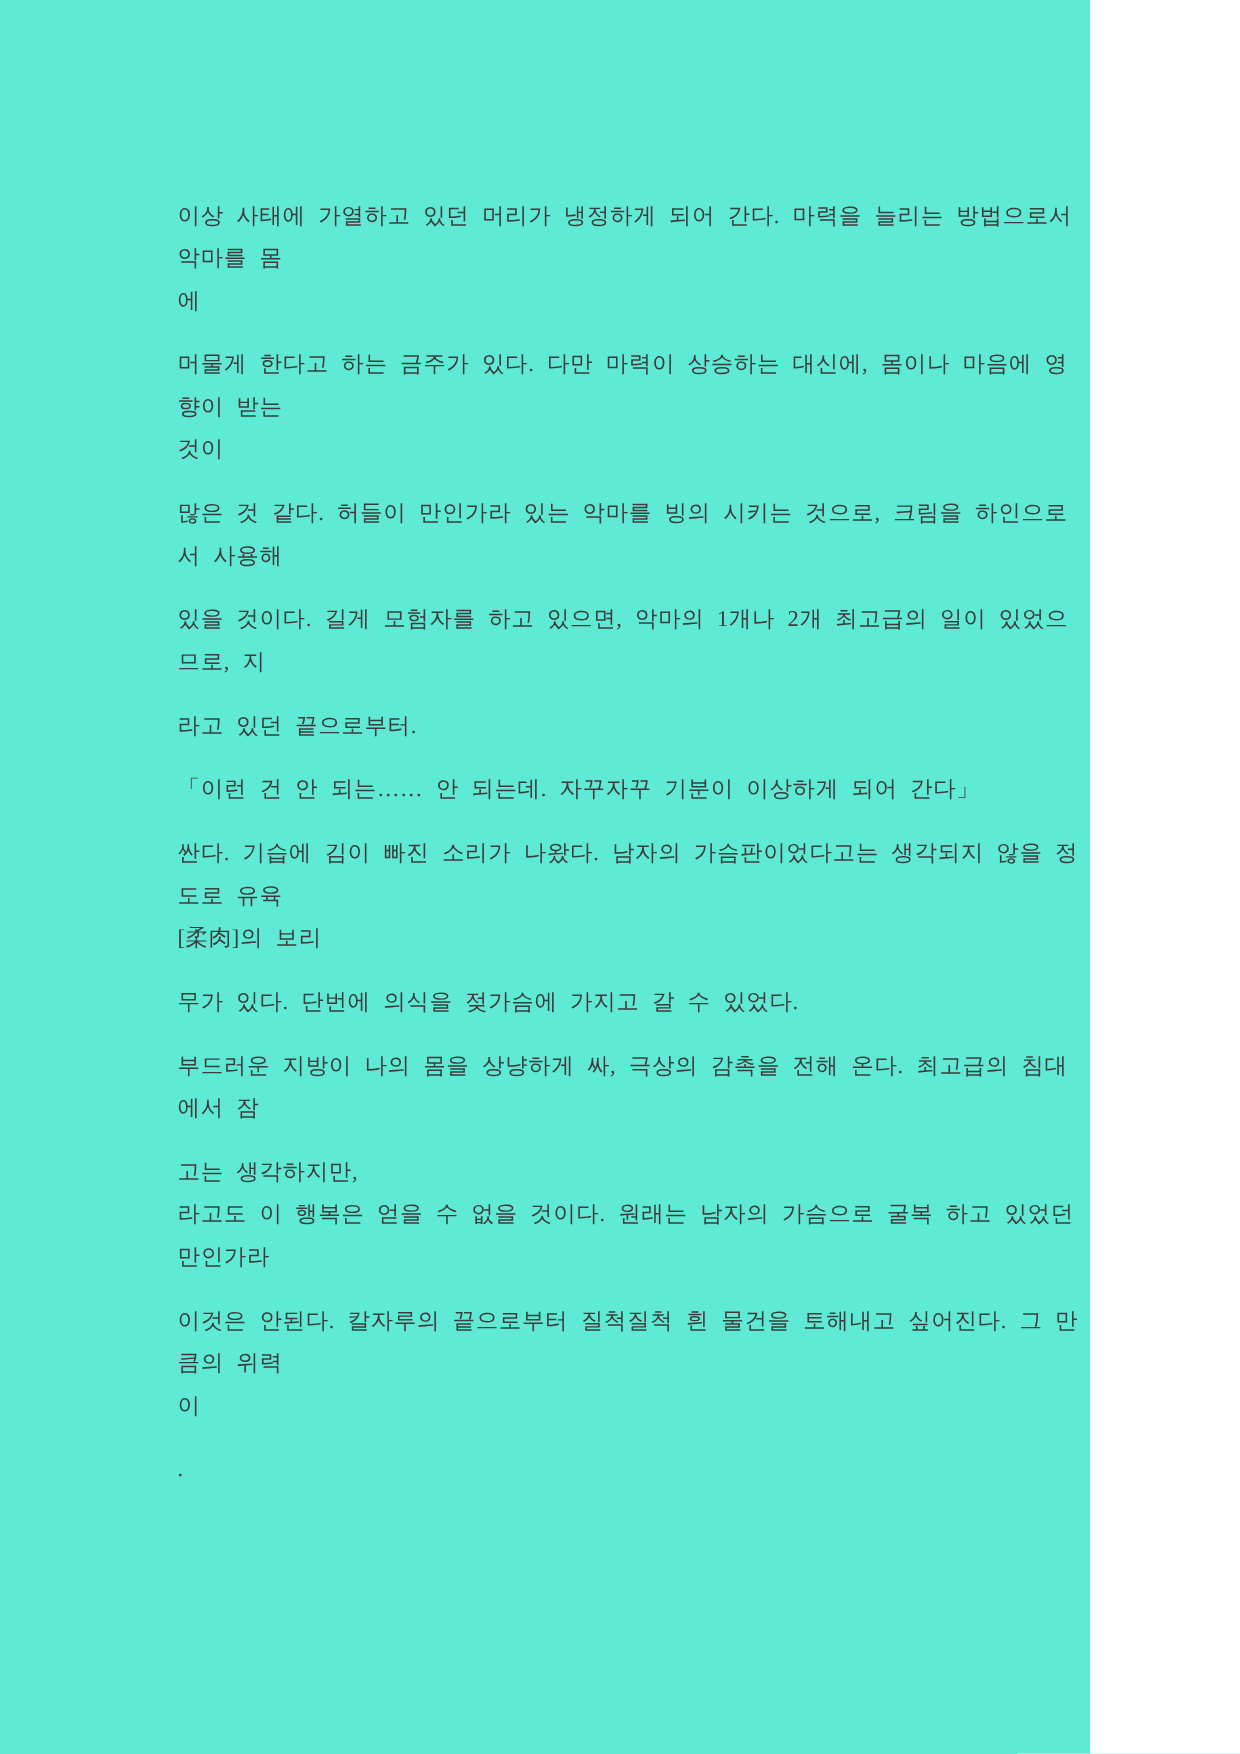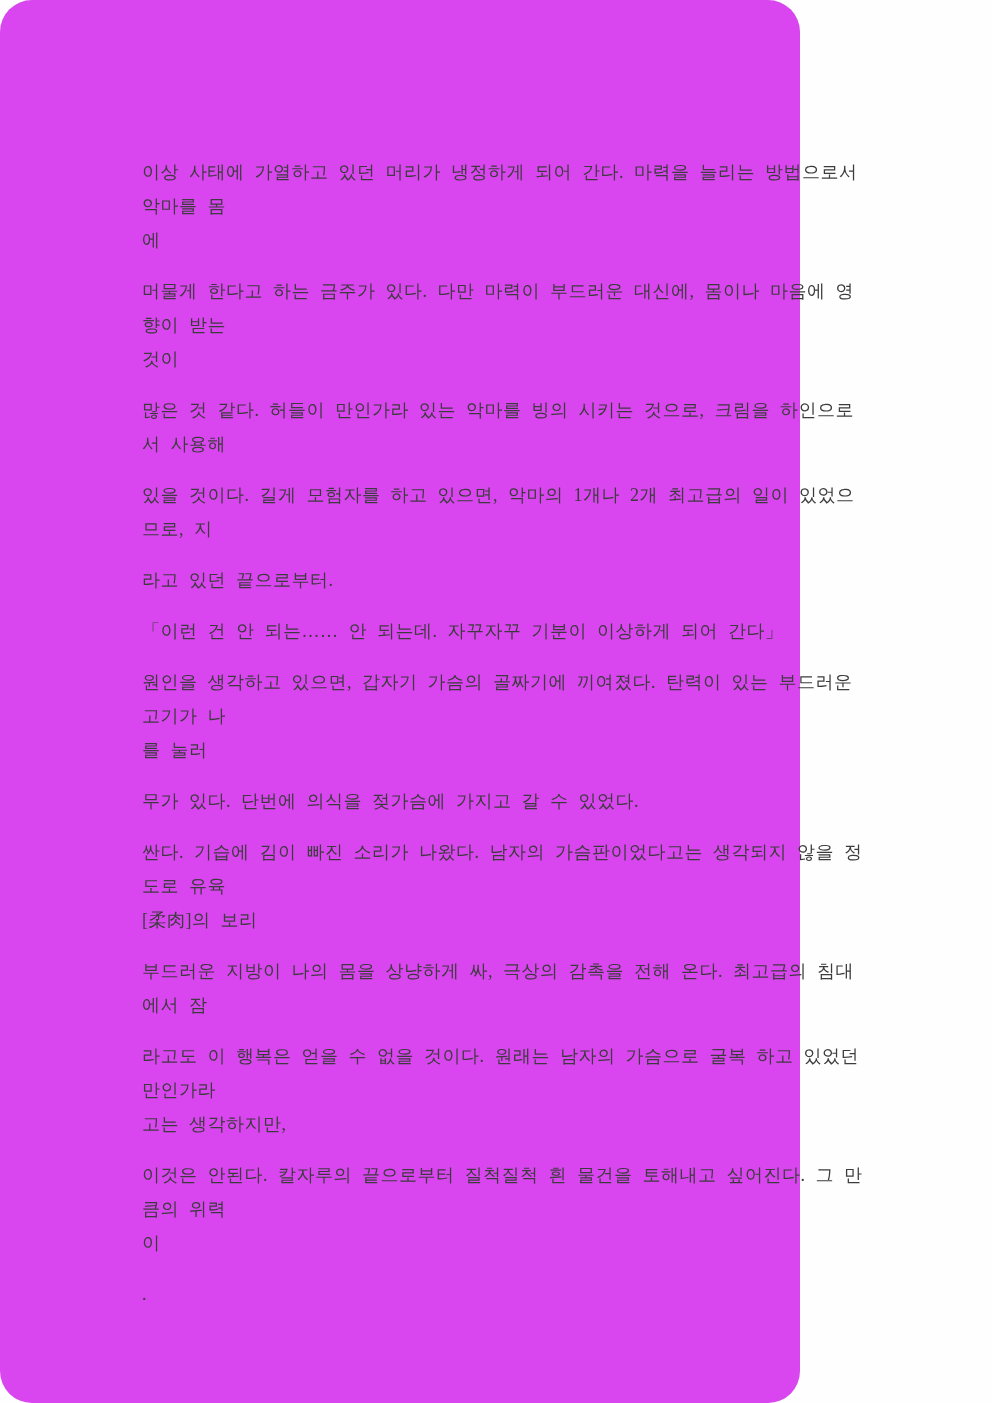--- a/index.html
+++ b/index.html
@@ -9,24 +9,23 @@
   }
   body {
     width: 992px;
     height: 1403px;
     background: #fefefe;
     font-family: "Liberation Serif", "DejaVu Serif", serif;
     overflow: hidden;
   }
   .page {
     position: relative;
-    width: 800px;
+    width: 872px;
     height: 1403px;
-    background: #d946ef;
-    border-radius: 32px;
+    background: #5eead4;
   }
   .doc-body {
     position: absolute;
     top: 155px;
     left: 142px;
     width: 728px;
     color: #3c3c3c;
     font-size: 18px;
     line-height: 34px;
     letter-spacing: 0.5px;
@@ -44,52 +43,48 @@
 </head>
 <body style="background: rgb(254, 254, 254);">
 
 <div class="page">
   <div class="doc-body" id="doc-body" style="color: rgb(60, 60, 60);">
       <div class="paragraph">
         <div class="text-line">이상 사태에 가열하고 있던 머리가 냉정하게 되어 간다. 마력을 늘리는 방법으로서 악마를 몸</div>
         <div class="text-line">에</div>
       </div>
       <div class="paragraph">
-        <div class="text-line">머물게 한다고 하는 금주가 있다. 다만 마력이 부드러운 대신에, 몸이나 마음에 영향이 받는</div>
+        <div class="text-line">머물게 한다고 하는 금주가 있다. 다만 마력이 상승하는 대신에, 몸이나 마음에 영향이 받는</div>
         <div class="text-line">것이</div>
       </div>
       <div class="paragraph">
         <div class="text-line">많은 것 같다. 허들이 만인가라 있는 악마를 빙의 시키는 것으로, 크림을 하인으로서 사용해</div>
       </div>
       <div class="paragraph">
         <div class="text-line">있을 것이다. 길게 모험자를 하고 있으면, 악마의 1개나 2개 최고급의 일이 있었으므로, 지</div>
       </div>
       <div class="paragraph">
         <div class="text-line">라고 있던 끝으로부터.</div>
       </div>
       <div class="paragraph">
         <div class="text-line">「이런 건 안 되는…… 안 되는데. 자꾸자꾸 기분이 이상하게 되어 간다」</div>
       </div>
       <div class="paragraph">
-        <div class="text-line">원인을 생각하고 있으면, 갑자기 가슴의 골짜기에 끼여졌다. 탄력이 있는 부드러운 고기가 나</div>
-        <div class="text-line">를 눌러</div>
+        <div class="text-line">싼다. 기습에 김이 빠진 소리가 나왔다. 남자의 가슴판이었다고는 생각되지 않을 정도로 유육</div>
+        <div class="text-line">[柔肉]의 보리</div>
       </div>
       <div class="paragraph">
         <div class="text-line">무가 있다. 단번에 의식을 젖가슴에 가지고 갈 수 있었다.</div>
       </div>
       <div class="paragraph">
-        <div class="text-line">싼다. 기습에 김이 빠진 소리가 나왔다. 남자의 가슴판이었다고는 생각되지 않을 정도로 유육</div>
-        <div class="text-line">[柔肉]의 보리</div>
-      </div>
-      <div class="paragraph">
         <div class="text-line">부드러운 지방이 나의 몸을 상냥하게 싸, 극상의 감촉을 전해 온다. 최고급의 침대에서 잠</div>
       </div>
       <div class="paragraph">
+        <div class="text-line">고는 생각하지만,</div>
         <div class="text-line">라고도 이 행복은 얻을 수 없을 것이다. 원래는 남자의 가슴으로 굴복 하고 있었던 만인가라</div>
-        <div class="text-line">고는 생각하지만,</div>
       </div>
       <div class="paragraph">
         <div class="text-line">이것은 안된다. 칼자루의 끝으로부터 질척질척 흰 물건을 토해내고 싶어진다. 그 만큼의 위력</div>
         <div class="text-line">이</div>
       </div>
       <div class="paragraph">
         <div class="text-line">.</div>
       </div>
     </div>
 </div>

